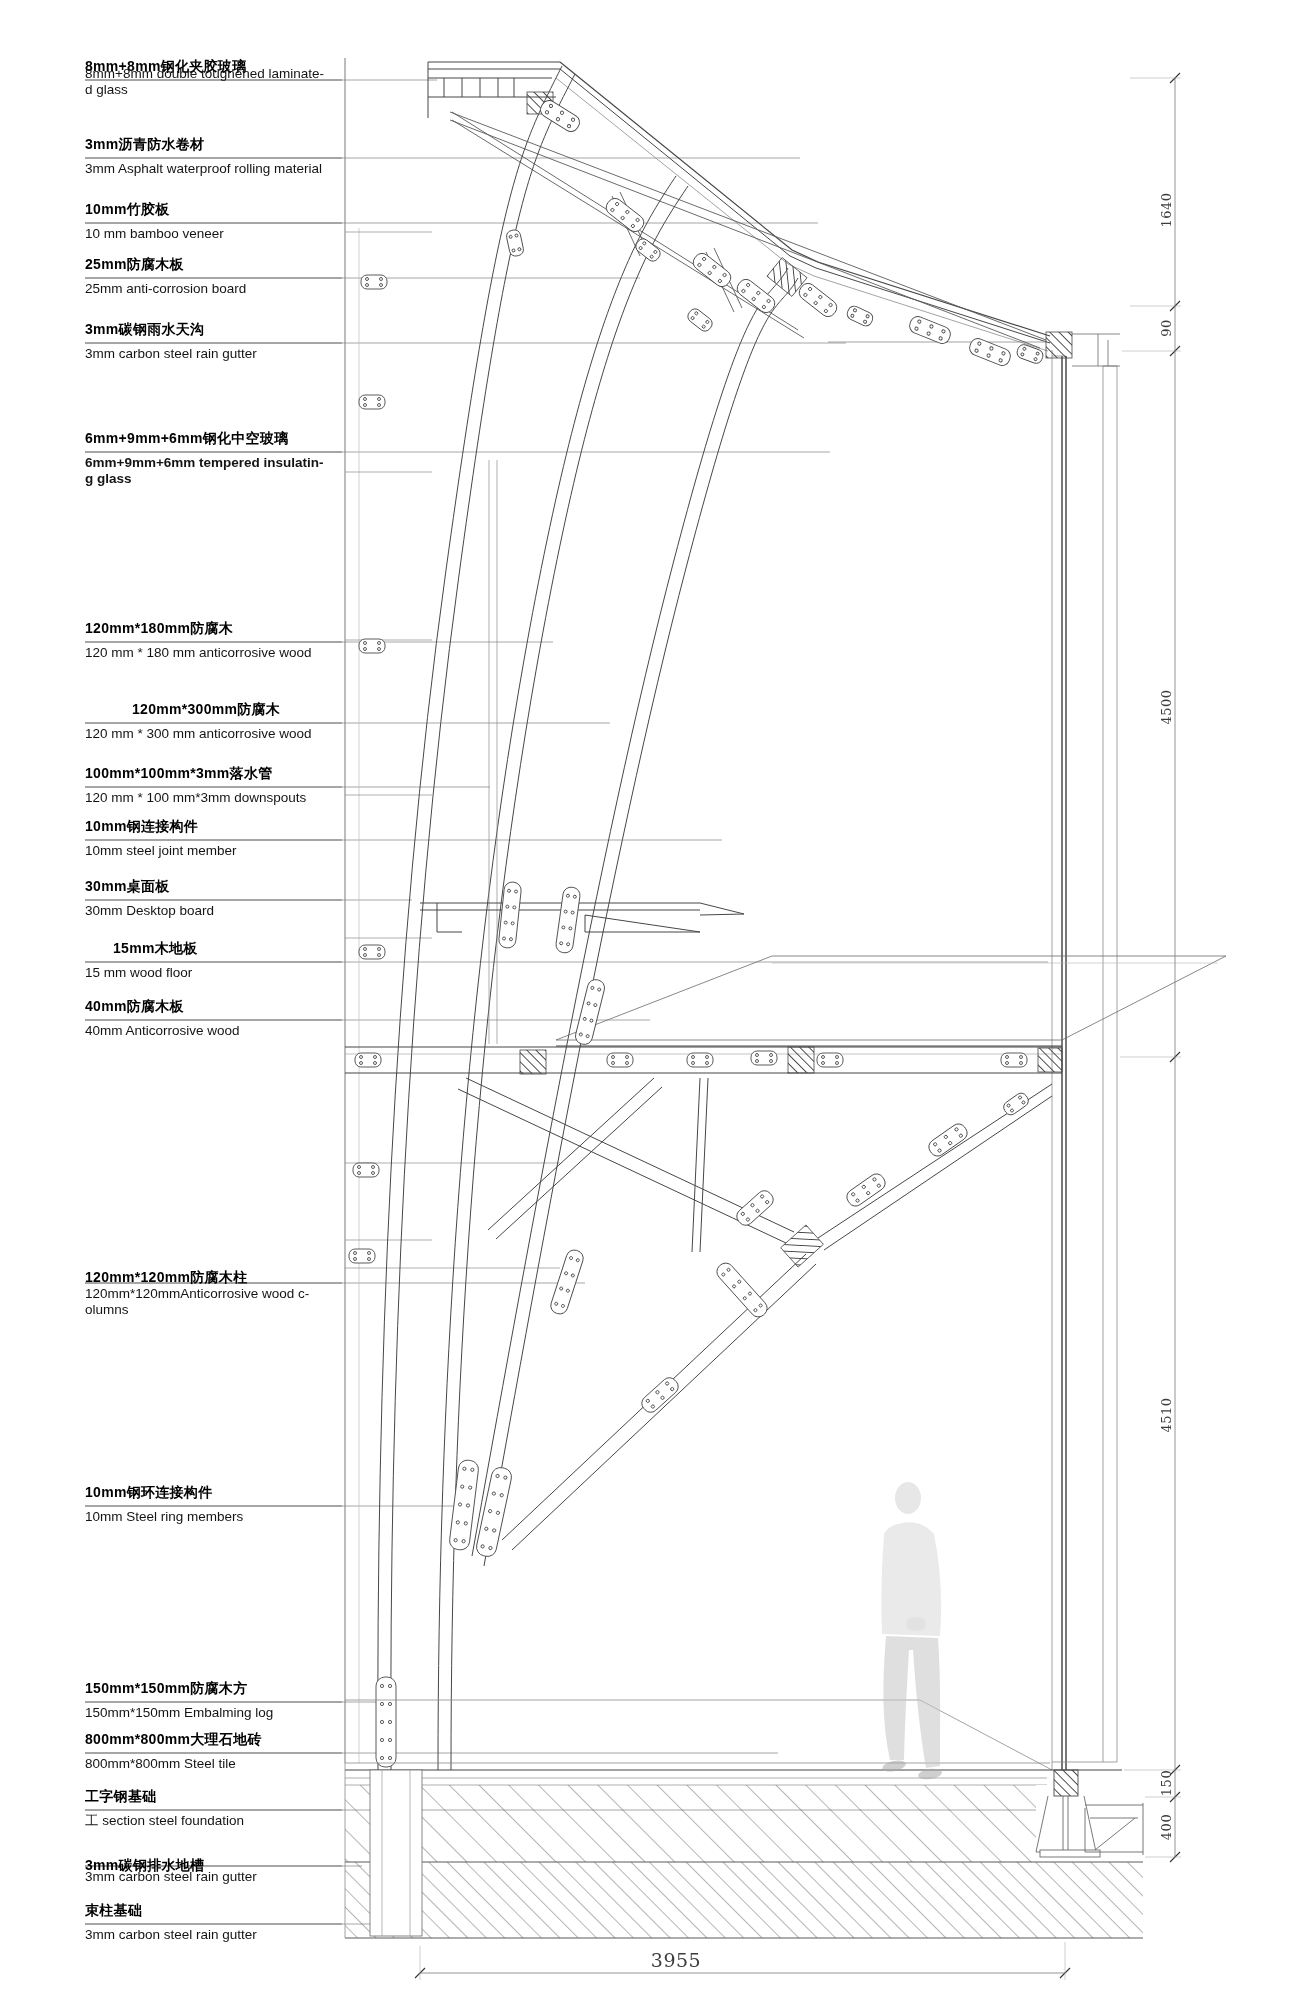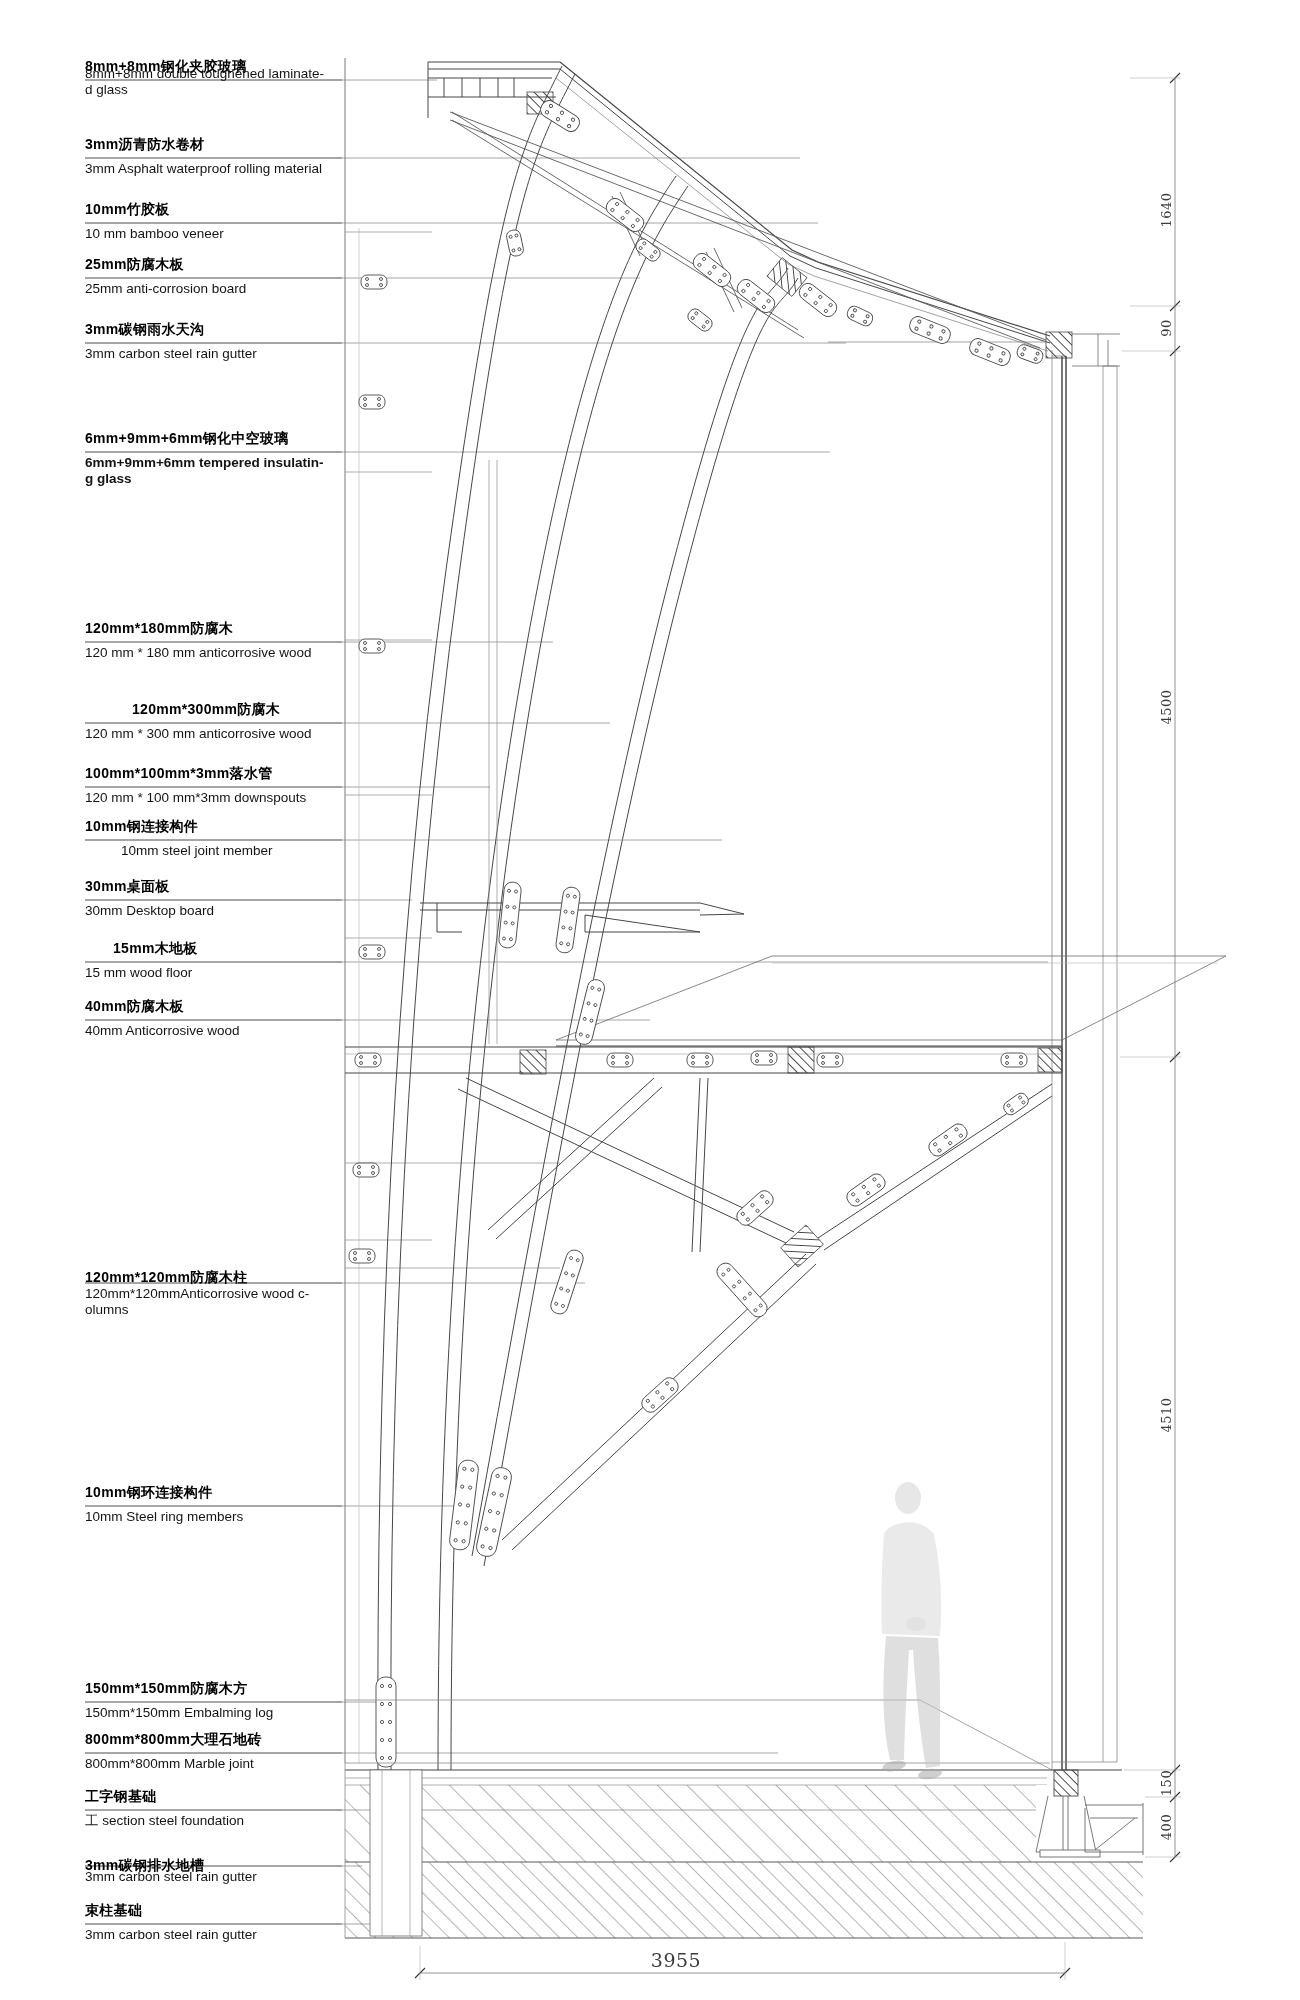--- a/index.html
+++ b/index.html
@@ -311,36 +311,36 @@
     <div class="ann-cn" style="top: 426px;">6mm+9mm+6mm钢化中空玻璃</div>
     <div class="ann-en" style="top: 455px; font-weight: bold;">6mm+9mm+6mm tempered insulatin-
 g glass</div>
     <div class="ann-cn" style="top: 616px;">120mm*180mm防腐木</div>
     <div class="ann-en" style="top: 645px;">120 mm * 180 mm anticorrosive wood</div>
     <div class="ann-cn" style="top: 697px; margin-left: 47px;">120mm*300mm防腐木</div>
     <div class="ann-en" style="top: 726px;">120 mm * 300 mm anticorrosive wood</div>
     <div class="ann-cn" style="top: 761px;">100mm*100mm*3mm落水管</div>
     <div class="ann-en" style="top: 790px;">120 mm * 100 mm*3mm downspouts</div>
     <div class="ann-cn" style="top: 814px;">10mm钢连接构件</div>
-    <div class="ann-en" style="top: 843px; margin-left: 36px;">10mm steel joint member</div>
+    <div class="ann-en" style="top: 843px;">10mm steel joint member</div>
     <div class="ann-cn" style="top: 874px;">30mm桌面板</div>
     <div class="ann-en" style="top: 903px;">30mm Desktop board</div>
     <div class="ann-cn" style="top: 936px; margin-left: 28px;">15mm木地板</div>
     <div class="ann-en" style="top: 965px;">15 mm wood floor</div>
     <div class="ann-cn" style="top: 994px;">40mm防腐木板</div>
     <div class="ann-en" style="top: 1023px;">40mm Anticorrosive wood</div>
     <div class="ann-cn" style="top: 1257px; margin-top: 8px;">120mm*120mm防腐木柱</div>
     <div class="ann-en" style="top: 1286px;">120mm*120mmAnticorrosive wood c-
 olumns</div>
     <div class="ann-cn" style="top: 1480px;">10mm钢环连接构件</div>
     <div class="ann-en" style="top: 1509px;">10mm Steel ring members</div>
     <div class="ann-cn" style="top: 1676px;">150mm*150mm防腐木方</div>
     <div class="ann-en" style="top: 1705px;">150mm*150mm Embalming log</div>
     <div class="ann-cn" style="top: 1727px;">800mm*800mm大理石地砖</div>
-    <div class="ann-en" style="top: 1756px;">800mm*800mm Marble joint</div>
+    <div class="ann-en" style="top: 1756px;">800mm*800mm Steel tile</div>
     <div class="ann-cn" style="top: 1784px;">工字钢基础</div>
     <div class="ann-en" style="top: 1813px;">工 section steel foundation</div>
     <div class="ann-cn" style="top: 1840px; margin-top: 13px;">3mm碳钢排水地槽</div>
     <div class="ann-en" style="top: 1869px;">3mm carbon steel rain gutter</div>
     <div class="ann-cn" style="top: 1898px;">束柱基础</div>
     <div class="ann-en" style="top: 1927px;">3mm carbon steel rain gutter</div>
     <div class="dim-v" style="left: 1166px; top: 210px;">1640</div>
     <div class="dim-v" style="left: 1166px; top: 328px;">90</div>
     <div class="dim-v" style="left: 1166px; top: 707px;">4500</div>
     <div class="dim-v" style="left: 1166px; top: 1415px;">4510</div>

